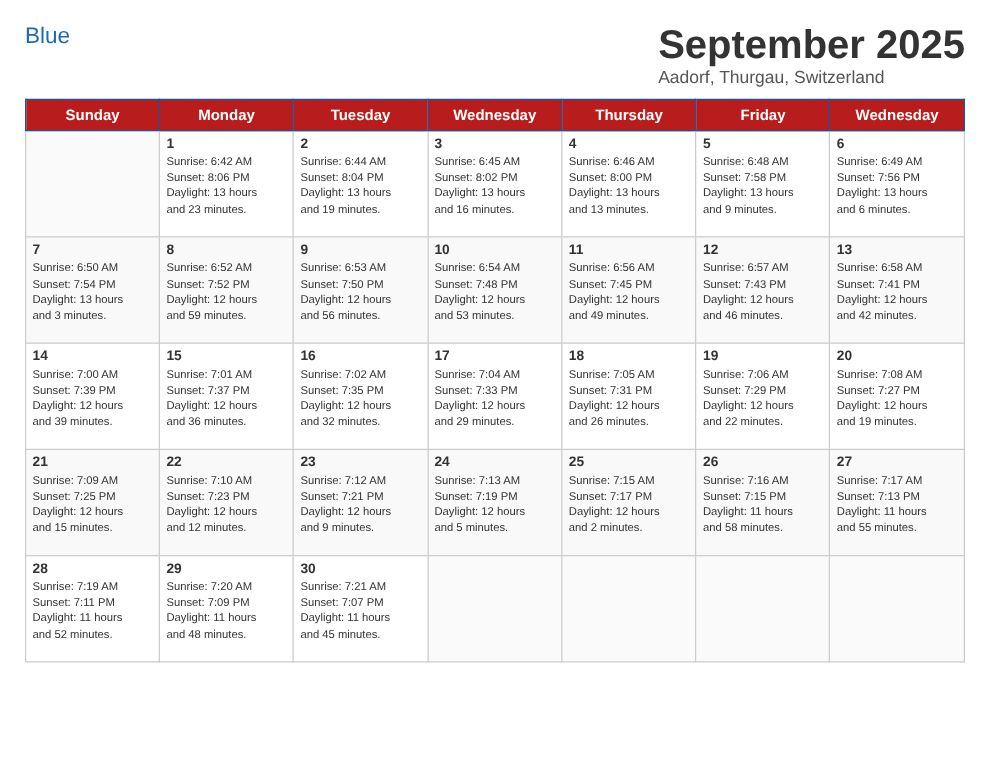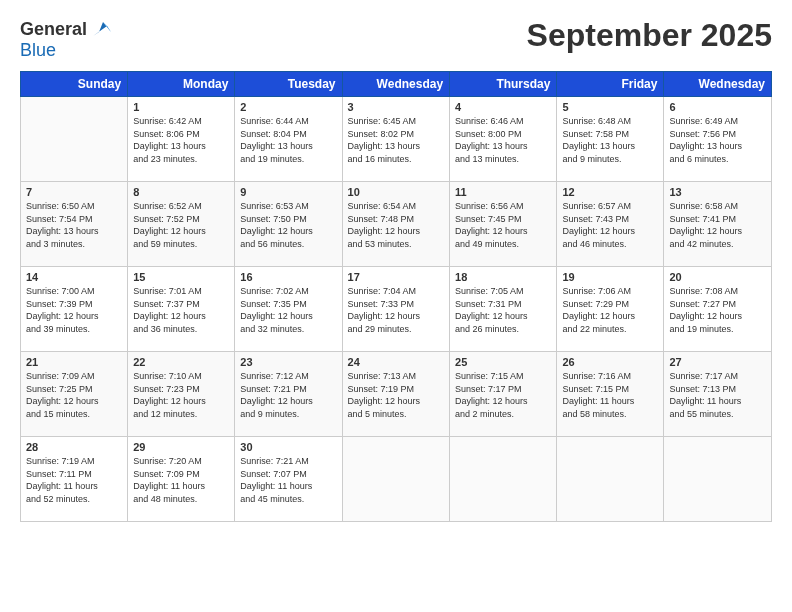--- a/index.html
+++ b/index.html
@@ -57,26 +57,26 @@
     .subtitle {
       font-size: 14px;
       color: #555;
     }
     .calendar {
       width: 100%;
       border-collapse: collapse;
       border: 1px solid #ccc;
     }
     .calendar th {
-      background-color: #1d4ed8;
+      background-color: #b91c1c;
       color: white;
       font-size: 12px;
       font-weight: bold;
       padding: 5px 6px;
-      text-align: right;
+      text-align: center;
       border: 1px solid #1557a0;
     }
     .calendar td {
       border: 1px solid #ccc;
       vertical-align: top;
       padding: 4px 5px;
       width: 108px;
       height: 85px;
       font-size: 9.5px;
       color: #333;
@@ -98,31 +98,25 @@
     .row-shade {
       background: #f9f9f9;
     }
   </style>
 </head>
 <body>
 
 <div class="page">
   <div class="header">
     <div class="logo">
-      <div class="logo-text">
-        <span class="logo-general">General</span>
-        <svg class="logo-icon" viewBox="0 0 22 22" xmlns="http://www.w3.org/2000/svg">
-          <polygon points="4,18 18,8 22,14 14,4 10,14" fill="#1a6bb5"></polygon>
-          <polygon points="14,4 22,14 18,8" fill="#5aaeee"></polygon>
-        </svg>
-      </div>
       <span class="logo-blue">Blue</span>
     </div>
     <div class="title-block">
       <div class="month-title">September 2025</div>
+      <div class="subtitle">Aadorf, Thurgau, Switzerland</div>
     </div>
   </div>
 
   <table class="calendar">
     <thead>
       <tr>
       <th>Sunday</th>
           <th>Monday</th>
           <th>Tuesday</th>
           <th>Wednesday</th>

